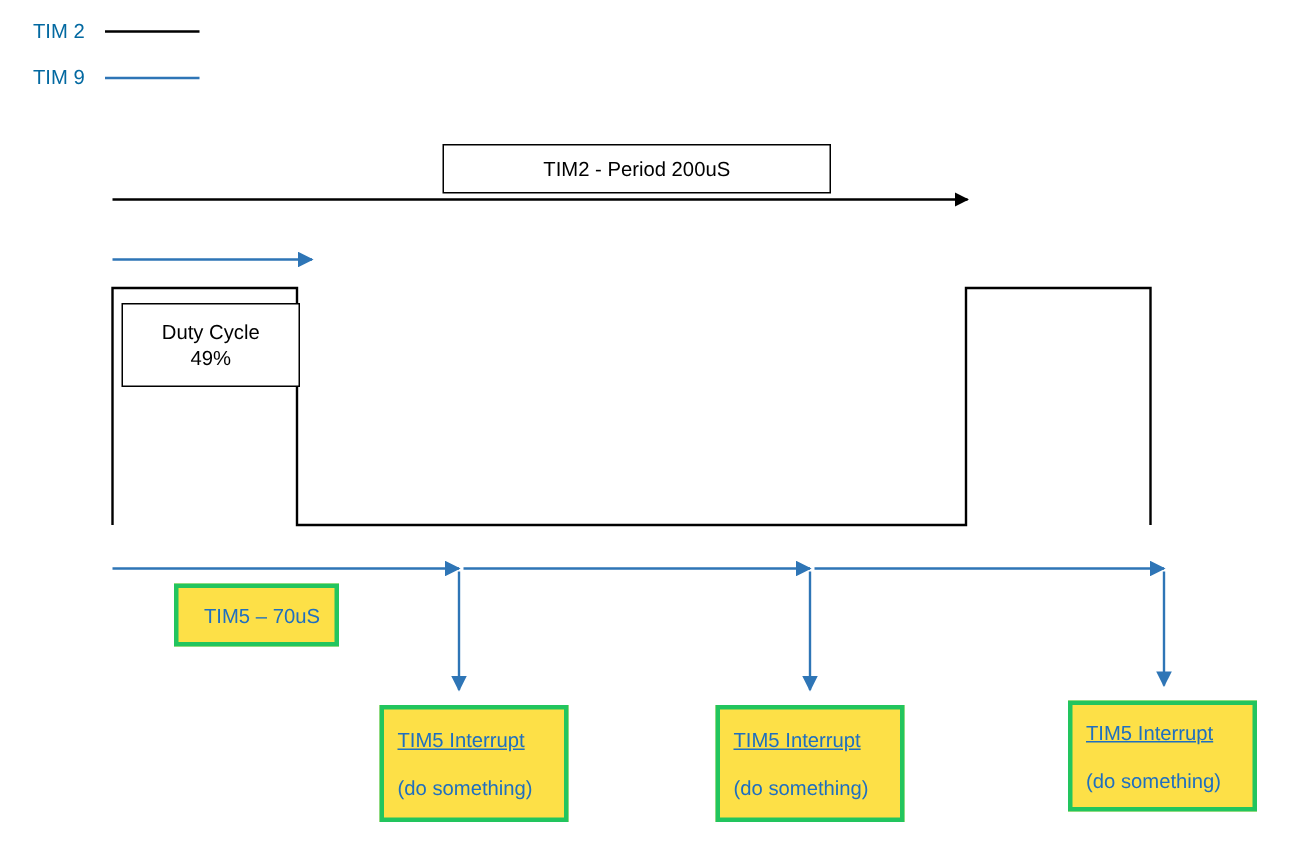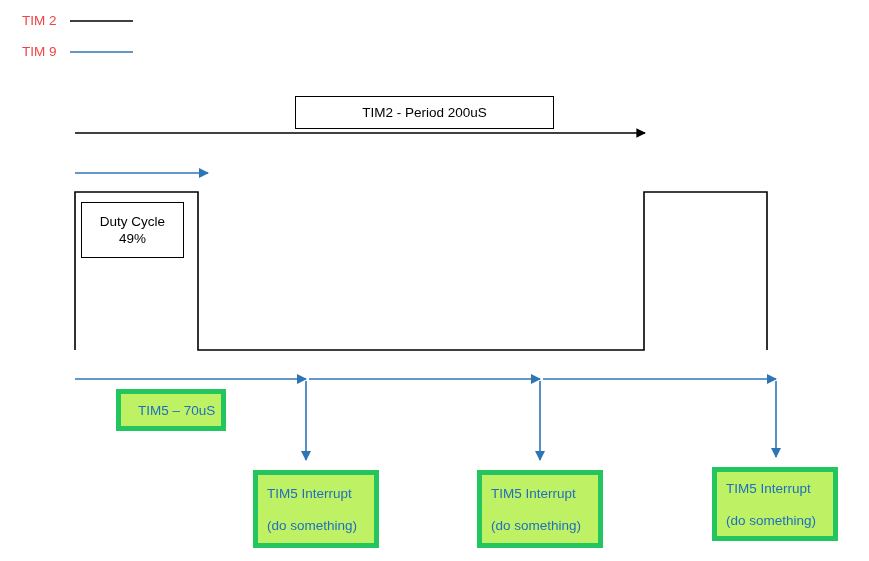--- a/index.html
+++ b/index.html
@@ -24,50 +24,50 @@
   }
   .lbl {
     position: absolute;
     font-family: "Liberation Sans", sans-serif;
     white-space: pre;
     line-height: 1.25;
   }
   
   .legend-label {
     font-size: 13.5px;
-    color: #ef4444;
+    color: #0369a1;
   }
   
   .box {
     position: absolute;
     box-sizing: border-box;
     display: flex;
     flex-direction: column;
     align-items: center;
     justify-content: center;
     text-align: left;
   }
   .box-black {
     border: 1px solid #000000;
     background: #ffffff;
     color: #000000;
     font-size: 13.5px;
   }
   .box-blue {
-    border: 5px solid #22c55e;
-    background: #bef264;
+    border: 3px solid #22c55e;
+    background: #fde047;
     color: #1F6FC0;
     font-size: 13.5px;
   }
   .box-blue.left-align {
     align-items: flex-start;
     justify-content: center;
     text-align: left;
   }
-  .box-blue .line1 { display: block; }
+  .box-blue .line1 { display: block; text-decoration: underline; }
   .box-blue .line2 { display: block; margin-top: 17px; }
   #period-box { padding-bottom: 1px; }
   #duty-box span { display: block; }
   #duty-box .l2 { margin-top: 2px; }
   #tim5-period-box { padding-left: 17px; }
   .int-box { padding-left: 9px; }
 </style>
 </head>
 <body>
 
@@ -99,21 +99,21 @@
   <line x1="776" y1="381" x2="776" y2="457" stroke="#2E75B6" stroke-width="1.6" marker-end="url(#arrow-blue)"></line>
 </svg>
 
 <div class="lbl legend-label" style="left:22px; top:13px;">TIM 2</div>
 <div class="lbl legend-label" style="left:22px; top:44px;">TIM 9</div>
 
 <div class="box box-black" id="period-box" style="left:295px; top:96px; width:259px; height:33px;">
   <span>TIM2 - Period 200uS</span>
 </div>
 
-<div class="box box-black" id="duty-box" style="left:81px; top:202px; width:103px; height:56px;">
+<div class="box box-black" id="duty-box" style="left:81px; top:202px; width:119px; height:56px;">
   <span class="l1">Duty Cycle</span>
   <span class="l2">49%</span>
 </div>
 
 <div class="box box-blue left-align" id="tim5-period-box" style="left:116px; top:389px; width:110px; height:42px;">
   <span>TIM5 – 70uS</span>
 </div>
 
 <div class="box box-blue left-align int-box" style="left:253px; top:470px; width:126px; height:78px;">
   <span class="line1">TIM5 Interrupt</span>

